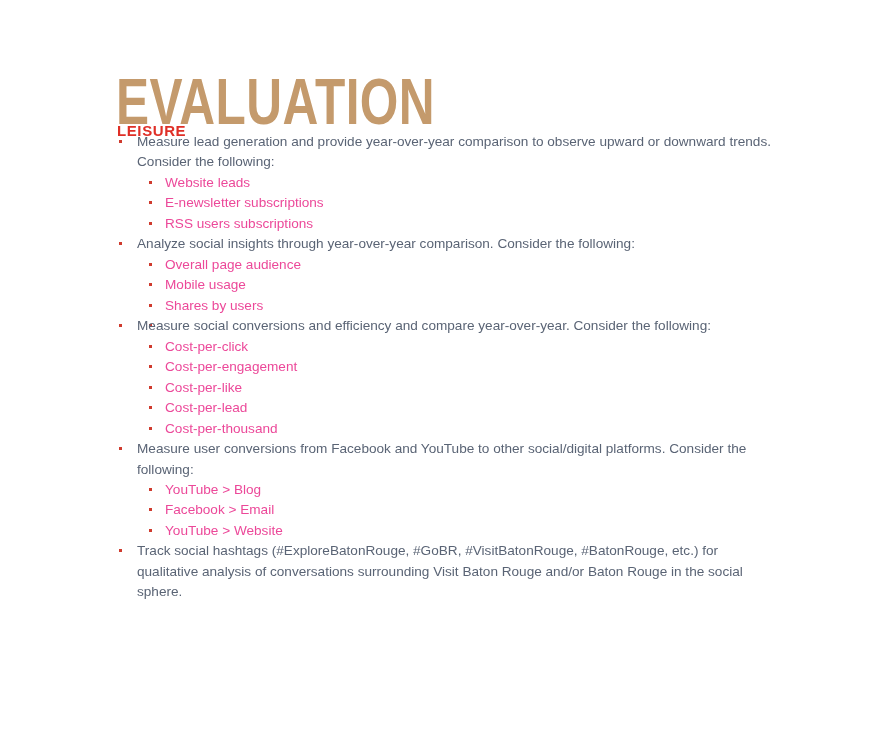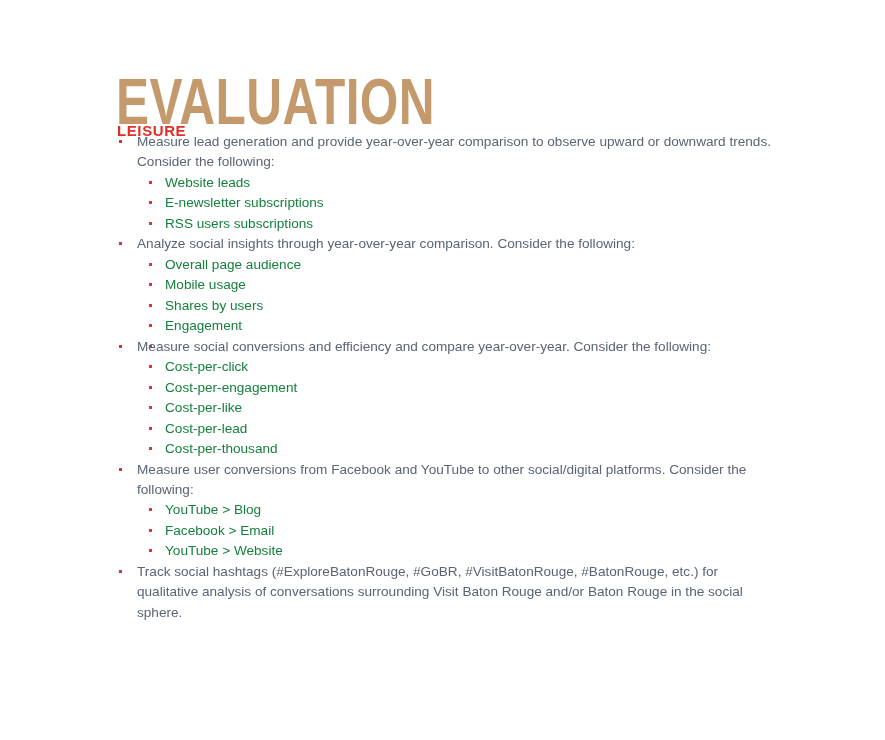--- a/index.html
+++ b/index.html
@@ -94,21 +94,21 @@
     margin: 0;
     padding: 0;
   }
 
   ul.level2 > li {
     position: relative;
     padding-left: 28px;
     margin: 0;
     font-size: 13.6px;
     line-height: 20.5px;
-    color: #15803d;
+    color: #ec4899;
   }
 
   ul.level2 > li > .bullet {
     position: absolute;
     left: 12px;
     top: 8px;
     width: 3px;
     height: 3px;
     background: #cf3b2e;
   }
@@ -135,21 +135,20 @@
             <li><span class="bullet"></span><span class="li-text">RSS users subscriptions</span></li>
           </ul>
         </li>
         <li>
           <span class="bullet"></span>
           <span class="li-text">Analyze social insights through year-over-year comparison. Consider the following:</span>
           <ul class="level2">
             <li><span class="bullet"></span><span class="li-text">Overall page audience</span></li>
             <li><span class="bullet"></span><span class="li-text">Mobile usage</span></li>
             <li><span class="bullet"></span><span class="li-text">Shares by users</span></li>
-            <li><span class="bullet"></span><span class="li-text">Engagement</span></li>
             <li><span class="bullet"></span></li>
           </ul>
         </li>
         <li>
           <span class="bullet"></span>
           <span class="li-text">Measure social conversions and efficiency and compare year-over-year. Consider the following:</span>
           <ul class="level2">
             <li><span class="bullet"></span><span class="li-text">Cost-per-click</span></li>
             <li><span class="bullet"></span><span class="li-text">Cost-per-engagement</span></li>
             <li><span class="bullet"></span><span class="li-text">Cost-per-like</span></li>

